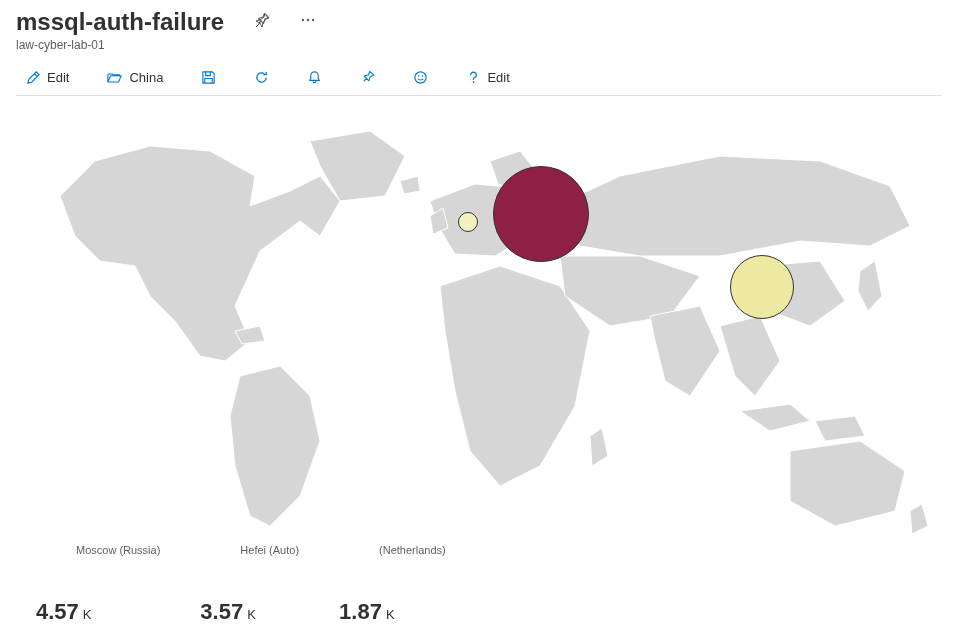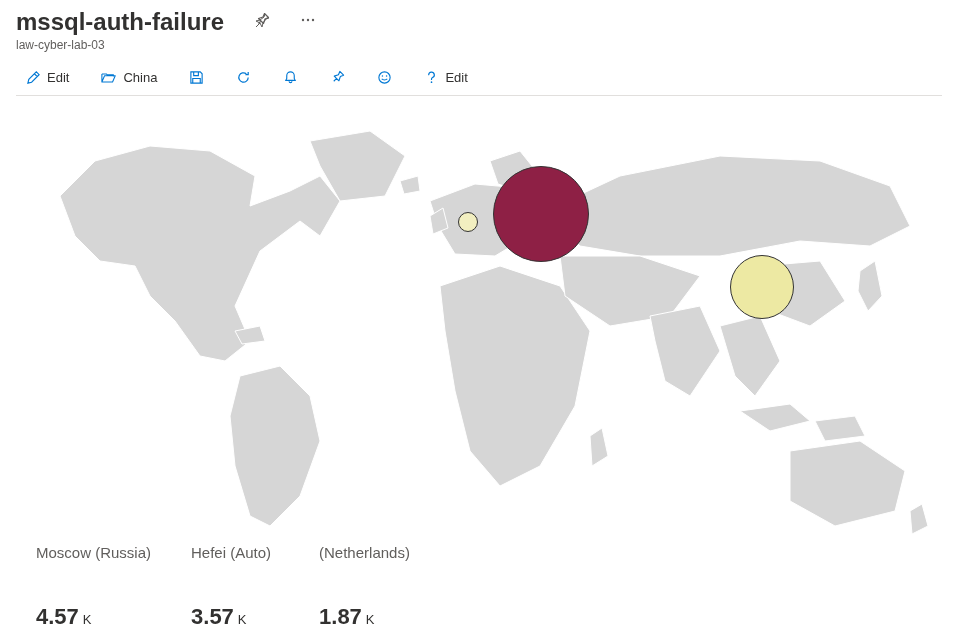--- a/index.html
+++ b/index.html
@@ -2,30 +2,30 @@
 <html><head>
 <meta charset="utf-8">
 <style>
   * { box-sizing: border-box; margin: 0; padding: 0; }
   body { font-family: "Segoe UI", Arial, sans-serif; background: #fff; width: 958px; height: 627px; overflow: hidden; }
   .header { padding: 8px 16px 0 16px; }
   .title-row { display: flex; align-items: center; gap: 30px; }
   .title { font-size: 24px; font-weight: 600; color: #323130; }
   .subtitle { font-size: 12px; color: #605e5c; margin-top: 2px; }
   .pin-icon, .more-icon { color: #605e5c; cursor: pointer; }
-  .toolbar { display: flex; align-items: flex-start; gap: 12px; margin-top: 14px; border-bottom: 1px solid #e1dfdd; padding-bottom: 6px; }
+  .toolbar { display: flex; align-items: flex-start; gap: 18px; margin-top: 14px; border-bottom: 1px solid #e1dfdd; padding-bottom: 6px; }
   .tb-item { display: flex; align-items: center; gap: 6px; padding: 4px 10px; cursor: pointer; font-size: 13px; color: #323130; }
   .tb-icon-only { padding: 4px 10px; cursor: pointer; }
   .tb-item svg, .tb-icon-only svg { display: block; }
   .map-wrap { position: relative; width: 958px; height: 430px; margin-top: 10px; }
   .map-wrap svg.worldmap { position: absolute; left: 0; top: 0; }
   .bubble { position: absolute; border-radius: 50%; border: 1px solid #333; }
   .stats { display: flex; gap: 40px; padding: 8px 36px 0 36px; }
   .stat { min-width: 88px; }
-  .stat-label { font-size: 15px; color: #605e5c; margin-bottom: 2px; }
+  .stat-label { font-size: 11px; color: #605e5c; margin-bottom: 2px; margin-left: 40px; }
   .stat-value { font-size: 22px; font-weight: 600; color: #323130; display: flex; align-items: baseline; gap: 4px; margin-top: 43px; }
   .stat-suffix { font-size: 13px; font-weight: 400; }
   .blue { stroke: #0078d4; fill: none; }
   .blue-fill { fill: #0078d4; }
 </style>
 </head>
 <body>
 
 <div class="header">
   <div class="title-row">
@@ -37,21 +37,21 @@
         </svg>
     </span>
     <span class="more-icon">
       <svg width="16" height="16" viewBox="0 0 16 16">
           <circle cx="3" cy="8" r="1.2" fill="#605e5c"></circle>
           <circle cx="8" cy="8" r="1.2" fill="#605e5c"></circle>
           <circle cx="13" cy="8" r="1.2" fill="#605e5c"></circle>
         </svg>
     </span>
   </div>
-  <div class="subtitle">law-cyber-lab-03</div>
+  <div class="subtitle">law-cyber-lab-01</div>
 
   <div class="toolbar">
     <div class="tb-item">
       <svg width="15" height="15" viewBox="0 0 16 16">
           <path d="M2 14l1-4 8-8 3 3-8 8-4 1z M9 4l3 3" class="blue" stroke-width="1.2"></path>
         </svg>
       <span>Edit</span>
     </div>
     <div class="tb-item">
       <svg width="16" height="15" viewBox="0 0 18 16">

